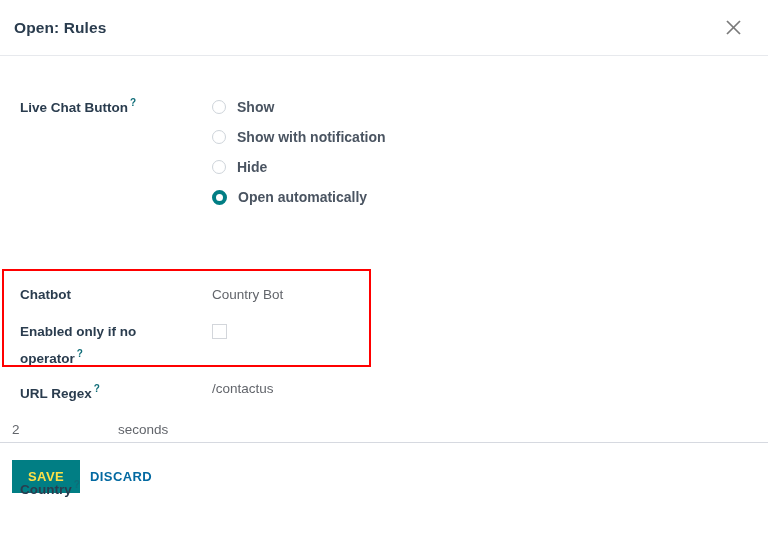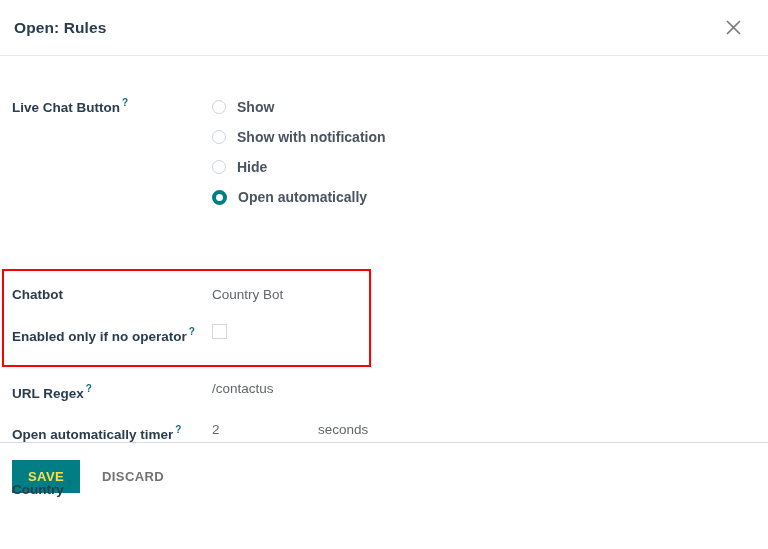--- a/index.html
+++ b/index.html
@@ -71,21 +71,21 @@
 
   .form-row {
     position: absolute;
     left: 0;
     width: 768px;
     display: flex;
   }
   .field-label {
     width: 200px;
     min-width: 200px;
-    padding-left: 12px;
+    padding-left: 20px;
     box-sizing: border-box;
     font-size: 13.5px;
     font-weight: bold;
     color: #2a3c4e;
     line-height: 22px;
   }
   .field-value {
     flex: 1;
     font-size: 13.5px;
     color: #62656b;
@@ -171,25 +171,25 @@
     color: #fde047;
     border: none;
     font-family: "Liberation Sans", sans-serif;
     font-size: 13px;
     font-weight: bold;
     letter-spacing: 0.4px;
     padding: 9px 16px;
     cursor: pointer;
   }
   .btn-discard {
-    color: #737373;
+    color: #0369a1;
     font-size: 13px;
     font-weight: bold;
     letter-spacing: 0.4px;
-    margin-left: 18px;
+    margin-left: 6px;
     cursor: pointer;
     background: none;
     border: none;
     font-family: "Liberation Sans", sans-serif;
     padding: 9px 4px;
   }
 </style>
 </head>
 <body>
 
@@ -254,23 +254,20 @@
       </div>
 
       <div class="form-row" style="top:322px;">
         <div class="field-label">
           <span>URL Regex</span><span class="help-mark">?</span>
         </div>
         <div class="field-value">/contactus</div>
       </div>
 
       <div class="form-row" style="top:363px;">
-        <div class="field-label">
-          <span>Open automatically timer</span><span class="help-mark">?</span>
-        </div>
         <div class="field-value" style="display:flex;">
           <span style="display:inline-block;width:106px;">2</span>
           <span>seconds</span>
         </div>
       </div>
 
       <div class="form-row" style="top:418px;">
         <div class="field-label">
           <span>Country</span><span class="help-mark">?</span>
         </div>

